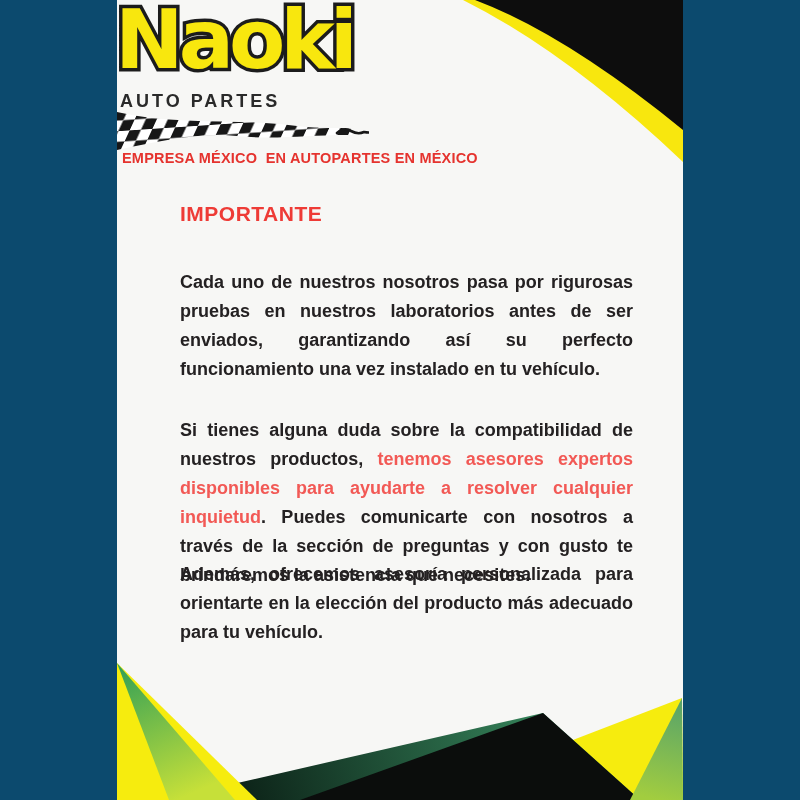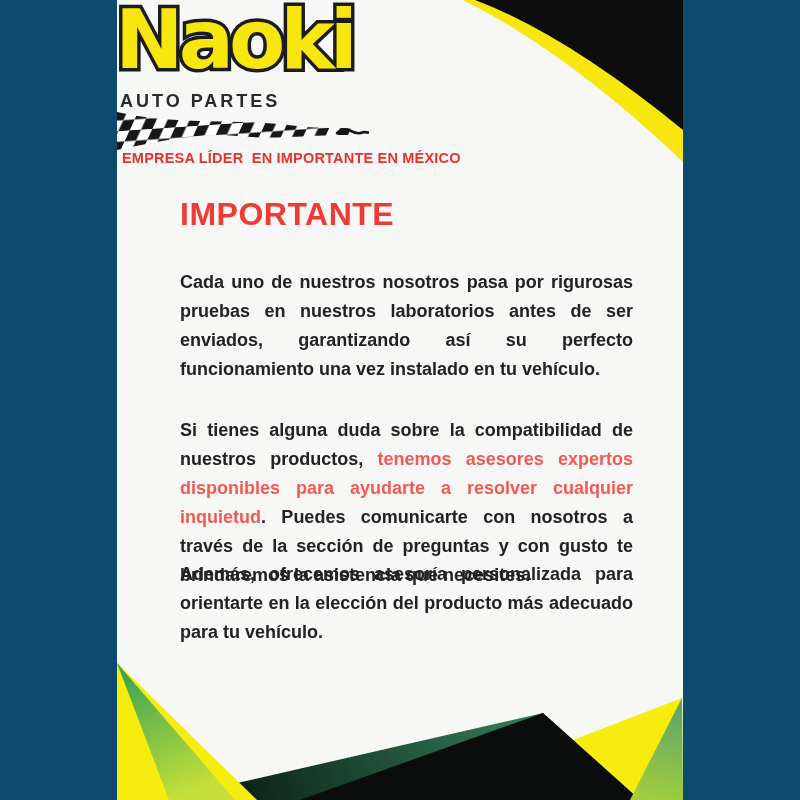--- a/index.html
+++ b/index.html
@@ -32,21 +32,21 @@
   }
   .flag{position:absolute;left:0;top:110px;width:252px;height:44px;}
   .tagline{
     position:absolute;left:5px;top:150px;
     font-weight:bold;font-size:14.5px;line-height:17px;
     color:#e5332e;white-space:pre;letter-spacing:0.2px;
   }
 
   .heading{
     position:absolute;left:63px;top:198px;
-    font-weight:bold;font-size:32px;line-height:32px;
+    font-weight:bold;font-size:21px;line-height:32px;
     letter-spacing:0.5px;color:#ee3b36;
   }
   .para{
     position:absolute;left:63px;width:453px;
     font-weight:bold;font-size:18px;line-height:29px;
     color:#242122;text-align:justify;
   }
   .p1{top:250px;}
   .p2{top:398px;}
   .p3{top:542px;}
@@ -71,21 +71,21 @@
         <pattern id="chk" width="22" height="22" patternUnits="userSpaceOnUse" patternTransform="skewX(-28) rotate(-4)">
           <rect x="0" y="0" width="11" height="11" fill="#171717"></rect>
           <rect x="11" y="11" width="11" height="11" fill="#171717"></rect>
         </pattern>
       </defs>
       <path d="M0,2 C60,16 120,8 180,16 C205,19 222,17 235,19 L235,25 C200,24 160,30 120,26 C80,22 40,32 0,40 Z" fill="#ffffff"></path>
       <path d="M0,2 C60,16 120,8 180,16 C205,19 222,17 235,19 L235,25 C200,24 160,30 120,26 C80,22 40,32 0,40 Z" fill="url(#chk)"></path>
       <path d="M220,23 q7,-6 14,-2 t13,1 q5,1 9,0" fill="none" stroke="#171717" stroke-width="2.6" stroke-linecap="round"></path>
     </svg>
 
-    <div class="tagline">EMPRESA LÍDER  EN IMPORTANTE EN MÉXICO</div>
+    <div class="tagline">EMPRESA MÉXICO  EN AUTOPARTES EN MÉXICO</div>
 
     <div class="heading">IMPORTANTE</div>
 
     <p class="para p1">Cada uno de nuestros nosotros pasa por rigurosas pruebas en nuestros laboratorios antes de ser enviados, garantizando así su perfecto funcionamiento una vez instalado en tu vehículo.</p>
 
     <p class="para p2"><span>Si tienes alguna duda sobre la compatibilidad de nuestros productos, </span><span class="hl">tenemos asesores expertos disponibles para ayudarte a resolver cualquier inquietud</span><span>. Puedes comunicarte con nosotros a través de la sección de preguntas y con gusto te brindaremos la asistencia que necesites.</span></p>
 
     <p class="para p3">Además, ofrecemos asesoría personalizada para orientarte en la elección del producto más adecuado para tu vehículo.</p>
 
     <svg class="bottom-svg" viewBox="0 0 566 160" aria-hidden="true">

